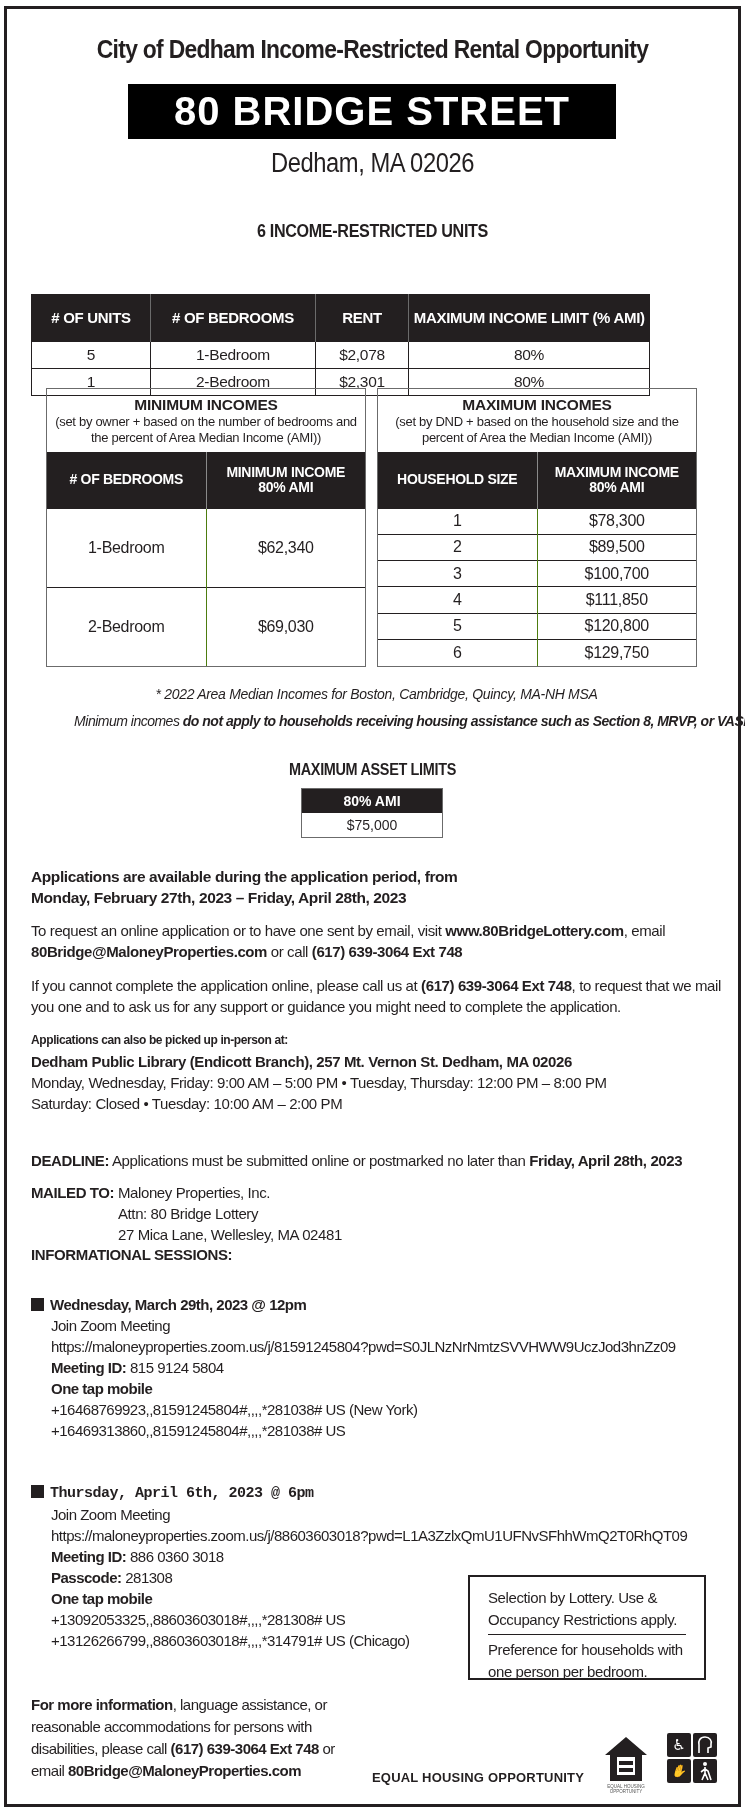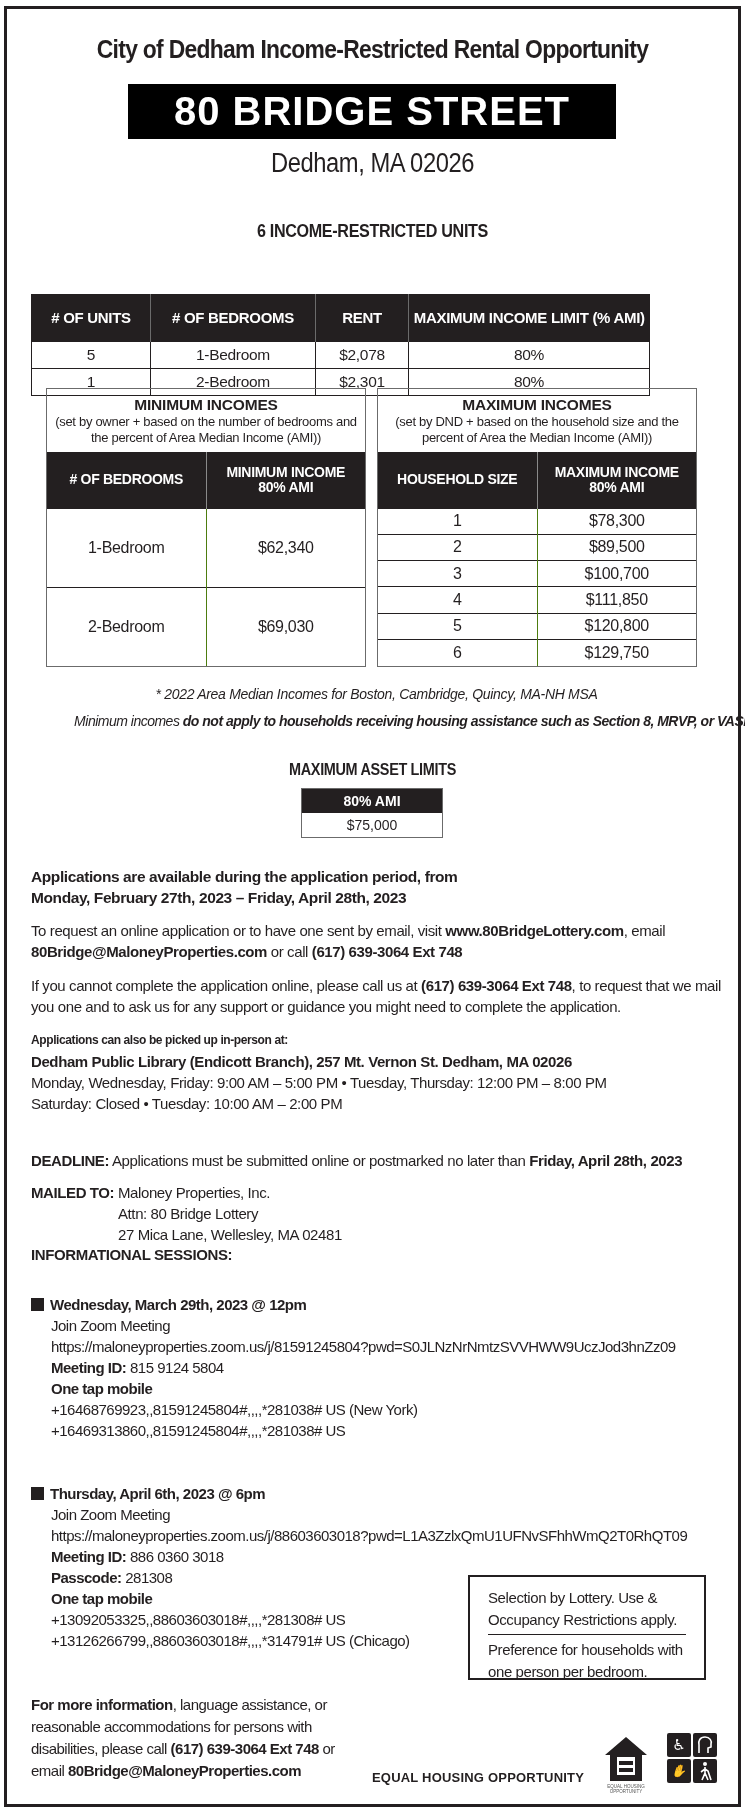--- a/index.html
+++ b/index.html
@@ -258,21 +258,21 @@
   <div style="font-weight:bold;"><span class="sq"></span><span>Wednesday, March 29th, 2023 @ 12pm</span></div>
   <div class="indent">Join Zoom Meeting</div>
   <div class="indent">https://maloneyproperties.zoom.us/j/81591245804?pwd=S0JLNzNrNmtzSVVHWW9UczJod3hnZz09</div>
   <div class="indent"><b>Meeting ID:</b><span> 815 9124 5804</span></div>
   <div class="indent" style="font-weight:bold;">One tap mobile</div>
   <div class="indent">+16468769923,,81591245804#,,,,*281038# US (New York)</div>
   <div class="indent">+16469313860,,81591245804#,,,,*281038# US</div>
 </div>
 
 <div class="abs sess-block sessions" style="top:1483px;">
-  <div style="font-weight:bold;"><span class="sq"></span><span>Thursday, April 6th, 2023 @ 6pm</span></div>
+  <div style="font-weight:bold;font-family:Liberation Mono, monospace;"><span class="sq"></span><span>Thursday, April 6th, 2023 @ 6pm</span></div>
   <div class="indent">Join Zoom Meeting</div>
   <div class="indent">https://maloneyproperties.zoom.us/j/88603603018?pwd=L1A3ZzlxQmU1UFNvSFhhWmQ2T0RhQT09</div>
   <div class="indent"><b>Meeting ID:</b><span> 886 0360 3018</span></div>
   <div class="indent"><b>Passcode:</b><span> 281308</span></div>
   <div class="indent" style="font-weight:bold;">One tap mobile</div>
   <div class="indent">+13092053325,,88603603018#,,,,*281308# US</div>
   <div class="indent">+13126266799,,88603603018#,,,,*314791# US (Chicago)</div>
 </div>
 
 <div class="abs sel-box">

